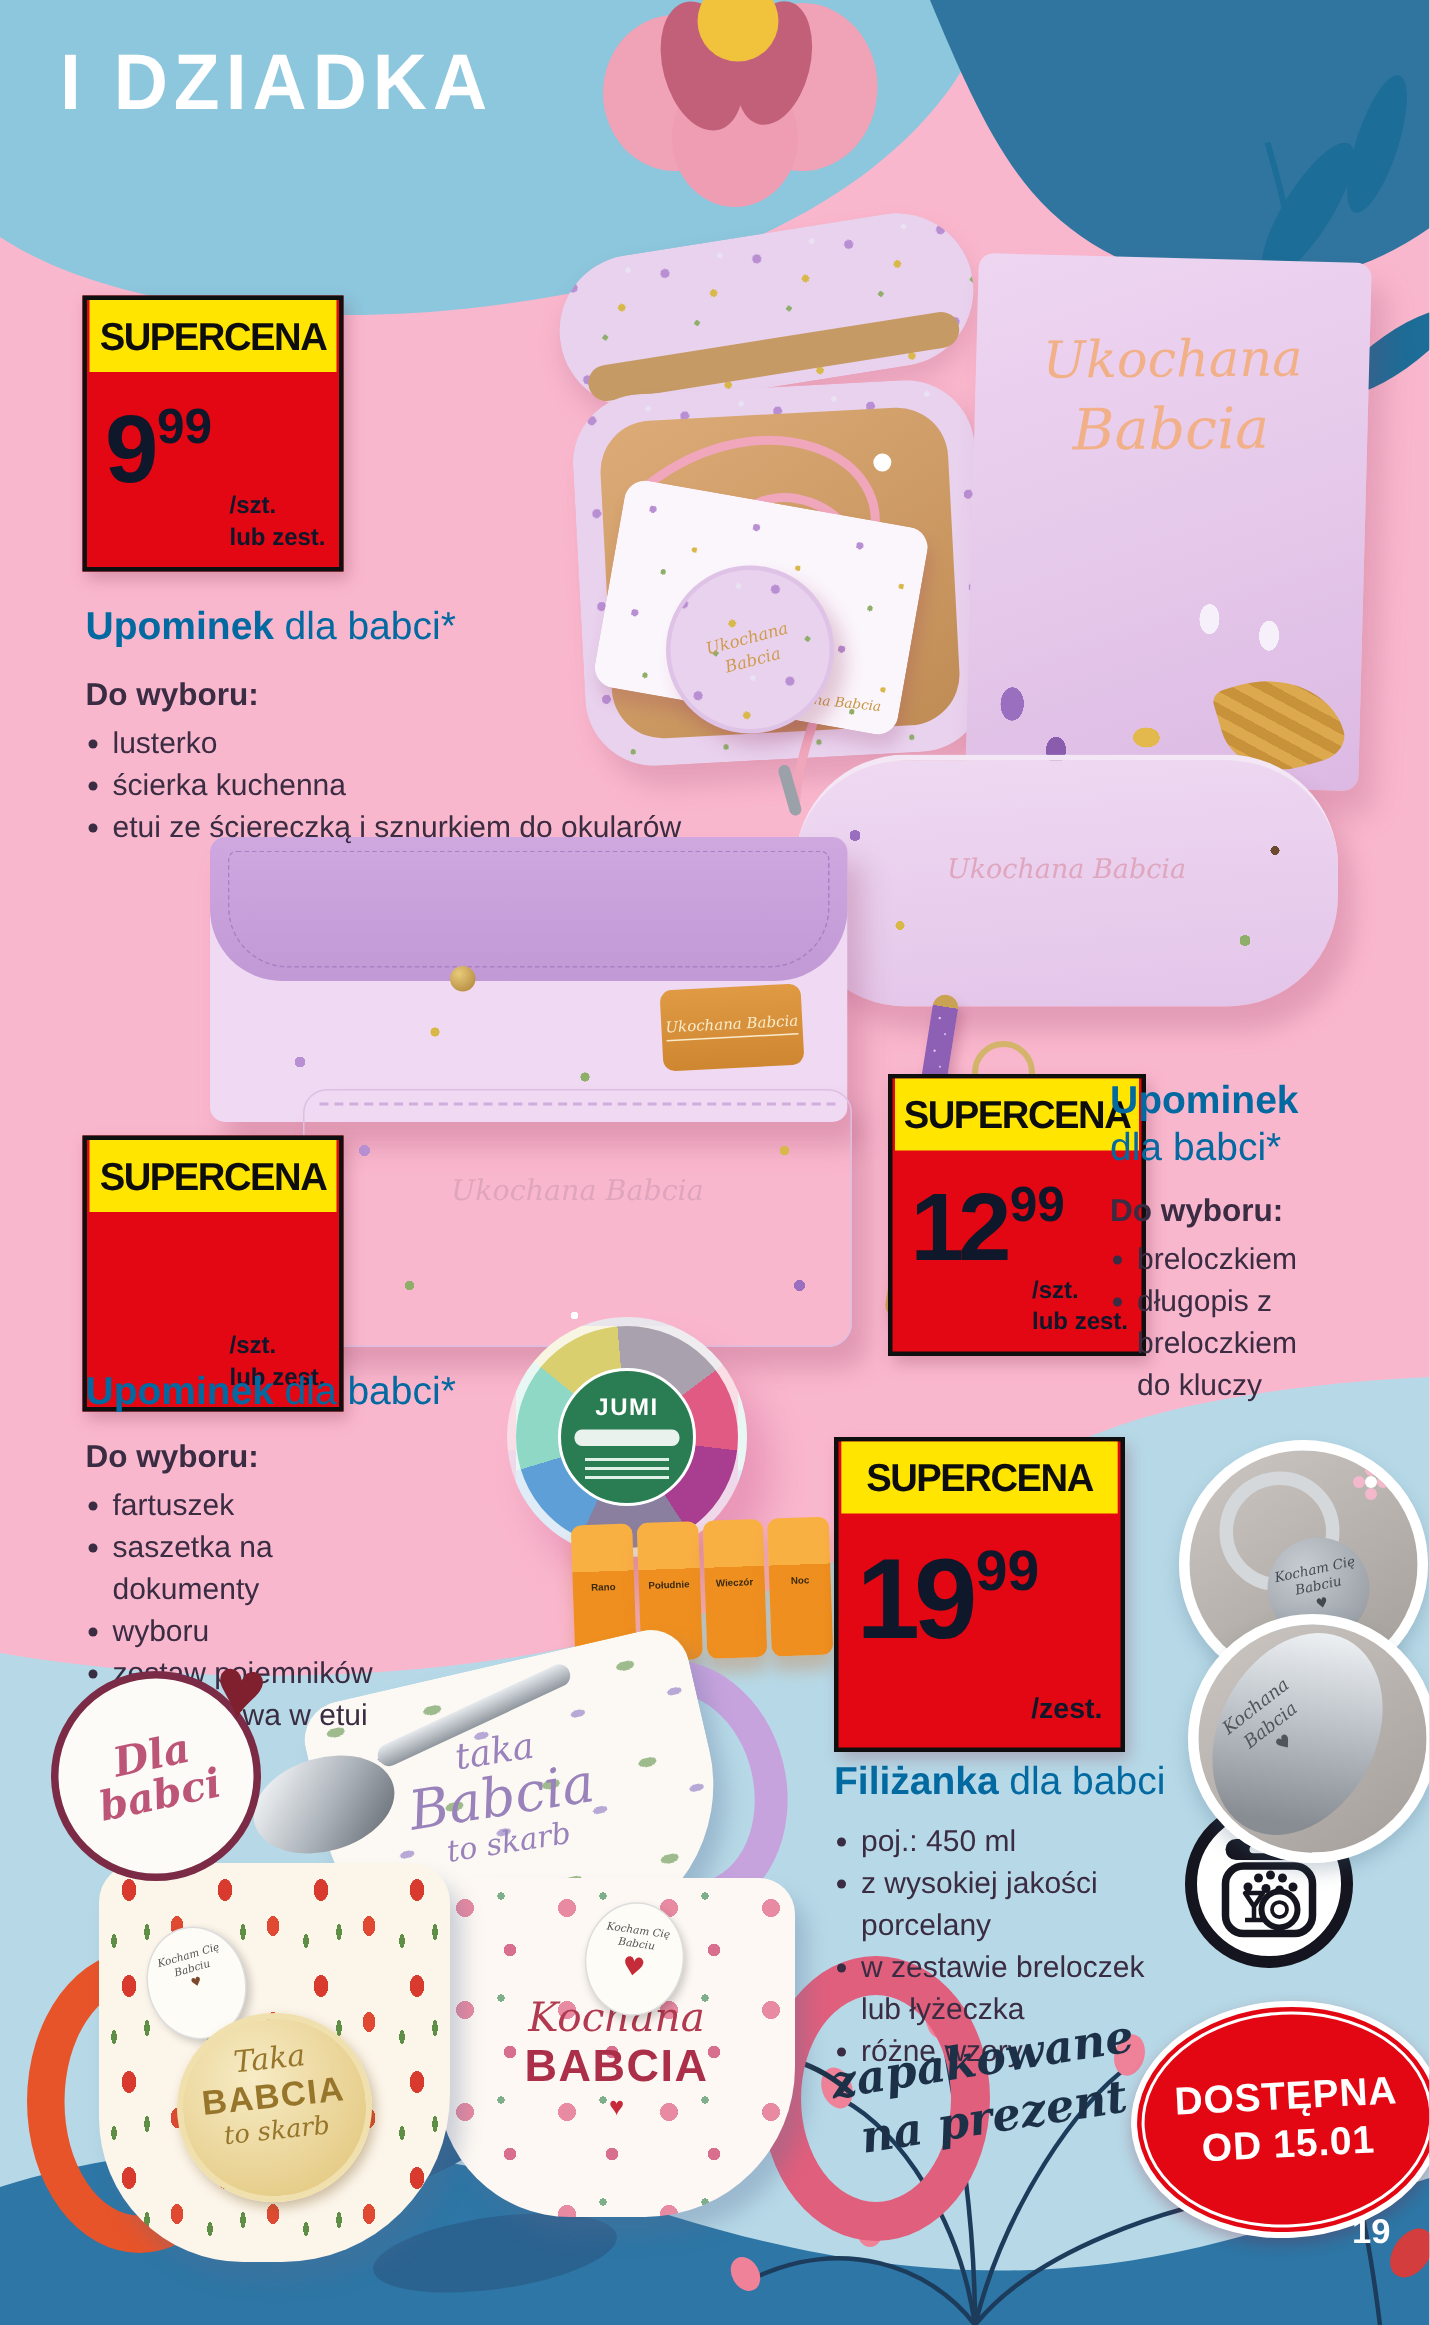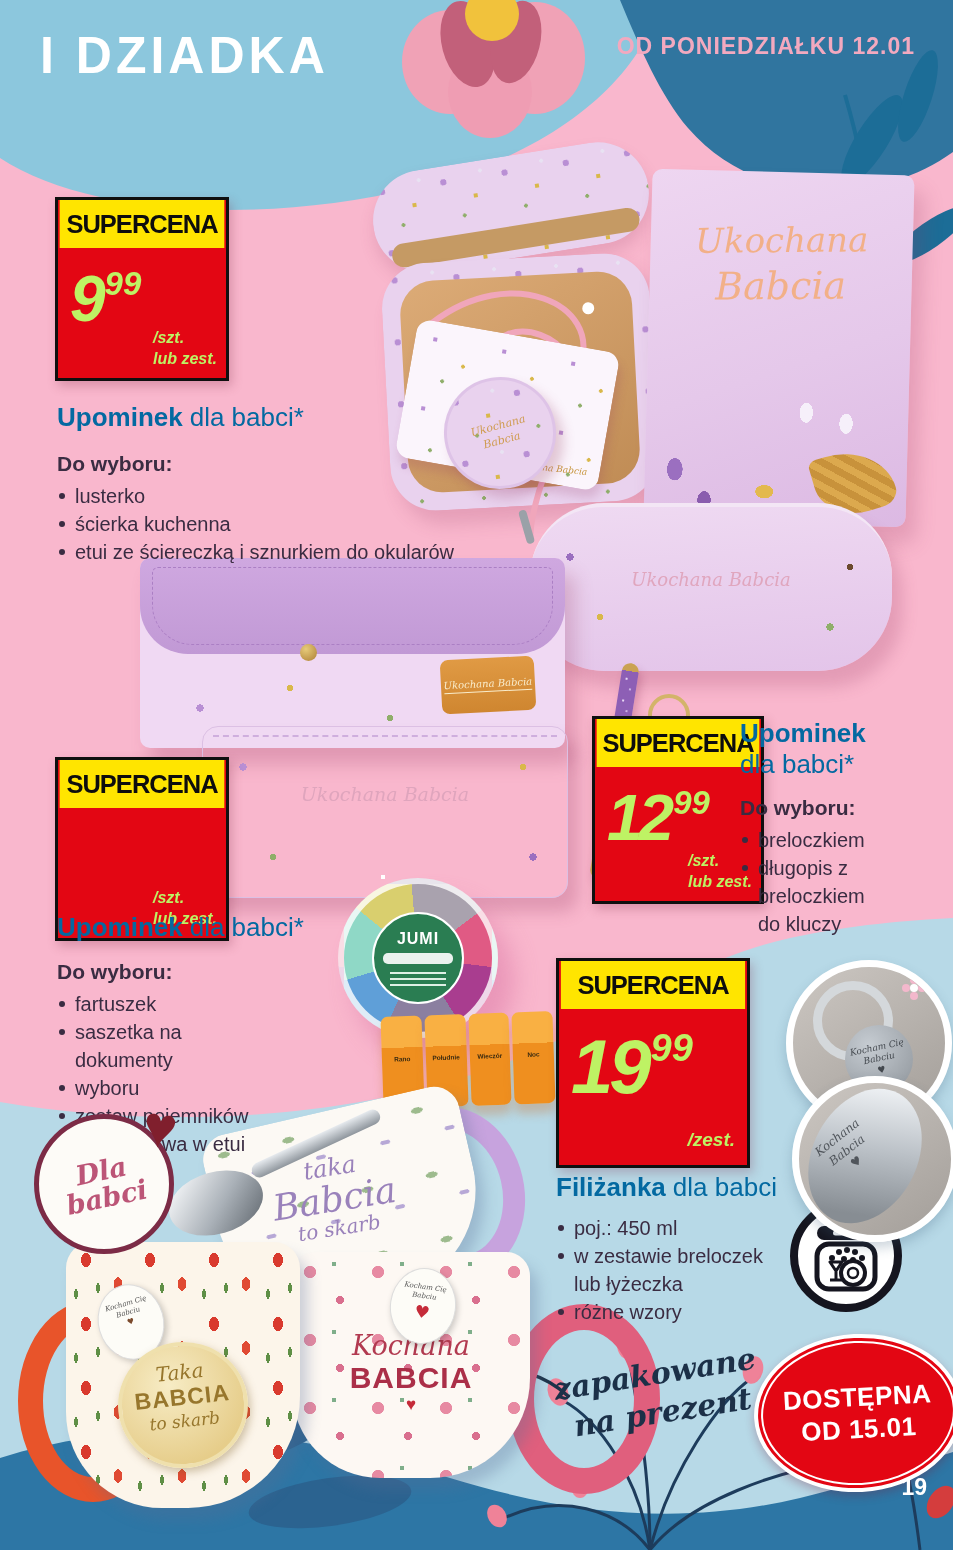--- a/index.html
+++ b/index.html
@@ -11,21 +11,21 @@
   .hdr-title{position:absolute;left:40px;top:26px;z-index:3;color:#fff;
     font-size:50px;font-weight:bold;letter-spacing:4px;transform:scaleY(1.05);}
   .hdr-dates{position:absolute;right:38px;top:26px;z-index:3;text-align:right;
     color:#f2a9bf;font-weight:bold;font-size:23px;line-height:1.8;letter-spacing:1px;}
 
   
   .supercena{position:absolute;z-index:4;border:3px solid #0f0f0f;background:#e30613;
     display:flex;flex-direction:column;box-shadow:3px 5px 10px rgba(120,30,60,.25);}
   .sc-yellow{background:#ffe500;color:#0d0d0d;font-weight:bold;font-size:26px;
     text-align:center;padding:9px 0 8px;letter-spacing:-1px;transform:scaleX(.98);}
-  .sc-red{flex:1;position:relative;color:#bef264;font-style:italic;font-weight:bold;}
+  .sc-red{flex:1;position:relative;color:#0f172a;font-weight:bold;}
   .sc-price{position:absolute;left:12px;top:14px;white-space:nowrap;}
   .sc-int{font-size:64px;letter-spacing:-4px;}
   .sc-dec{font-size:33px;position:relative;top:-26px;left:3px;}
   .sc-units{position:absolute;right:9px;bottom:8px;font-size:16px;line-height:1.35;margin-top:44px;}
   .supercena.large .sc-int{font-size:76px;}
   .supercena.large .sc-dec{font-size:38px;top:-32px;}
   .supercena.large .sc-units{font-size:19px;bottom:12px;right:12px;}
 
   
   .offer-title{position:absolute;z-index:4;color:#0369a1;font-size:26px;}
@@ -310,21 +310,20 @@
     </g>
     <g stroke="#1d3349" stroke-width="3.5" fill="none" stroke-linecap="round">
       <path d="M568,1396 C545,1375 515,1366 492,1372"></path>
       <path d="M492,1372 L506,1361"></path>
       <path d="M492,1372 L505,1384"></path>
     </g>
   </svg>
 
   <div class="hdr-title">I DZIADKA</div>
   <div class="hdr-dates">
-    <div>OD PONIEDZIAŁKU 12.01</div>
   </div>
 
   <div id="case-lid" class="prod lilac-floral"></div>
   <div id="case-base" class="prod lilac-floral">
     <div class="inner"></div>
     <svg width="240" height="300" viewBox="0 0 240 300" style="position:absolute;left:10px;top:-10px">
       <path d="M40,70 C120,15 210,60 185,120 C160,180 70,170 90,110 C108,58 195,90 175,150 C162,192 128,250 126,292" stroke="#f0a6bb" stroke-width="6" fill="none" stroke-linecap="round"></path>
       <path d="M126,292 l-6,-26" stroke="#9aa1a8" stroke-width="8" stroke-linecap="round"></path>
       <circle cx="196" cy="64" r="6" fill="#fff"></circle>
     </svg>
@@ -556,20 +555,21 @@
       <li>długopis z breloczkiem do kluczy</li>
     </ul>
   </div>
 
   <div class="offer-title" style="left:556px;top:1172px;z-index:6;">
     <b>Filiżanka</b><span class="rest">dla babci</span>
   </div>
   <div class="choices" style="left:556px;top:1214px;width:210px;z-index:6;">
     <ul>
       <li>poj.: 450 ml</li>
+      <li>z wysokiej jakości porcelany</li>
       <li>w zestawie breloczek lub łyżeczka</li>
       <li>różne wzory</li>
     </ul>
   </div>
 
   <div id="zapak">
     <span>zapakowane</span>
     <span class="l2">na prezent</span>
   </div>
   <div id="pagenum">19</div>

